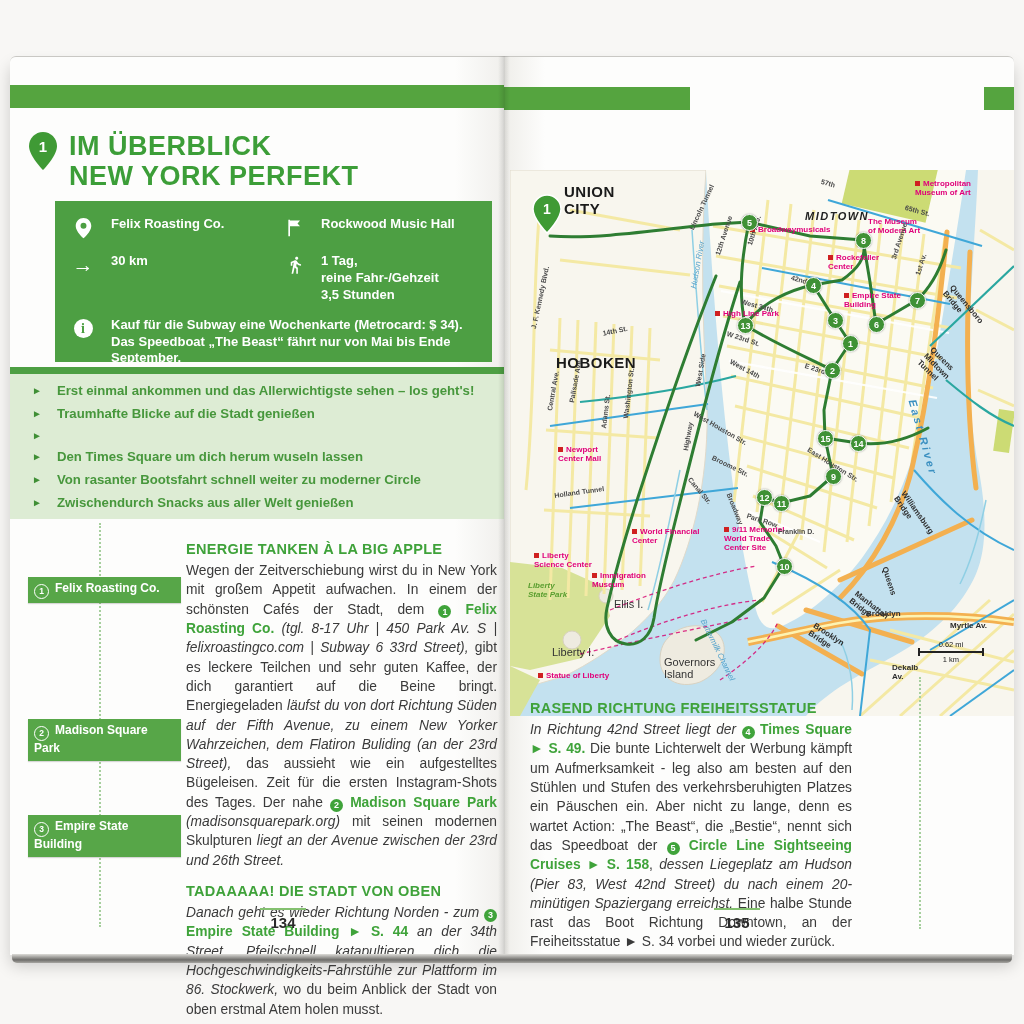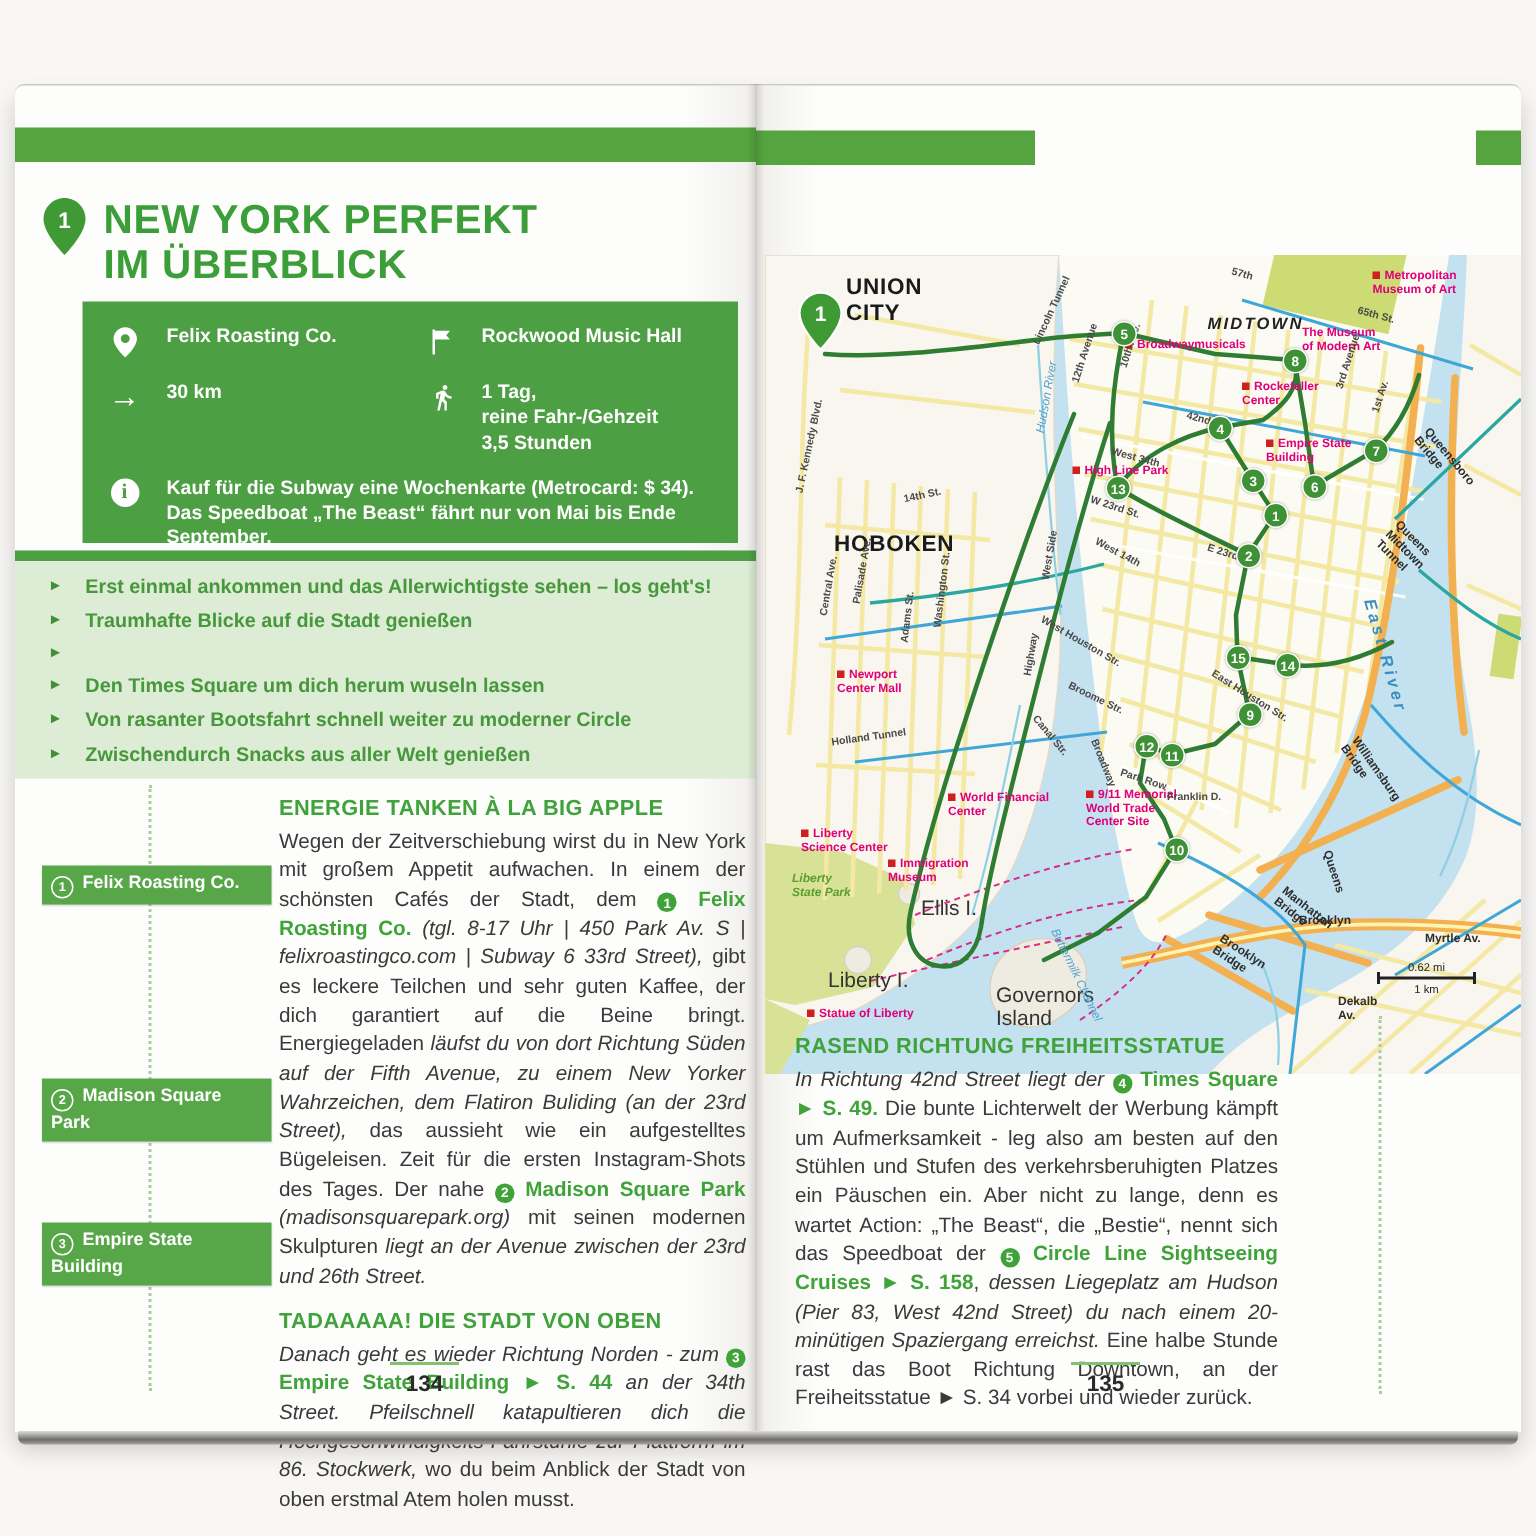--- a/index.html
+++ b/index.html
@@ -46,21 +46,21 @@
   .mlabels-right{left:341px;top:0;width:162px;height:100%;}
   .mlabel{position:absolute;left:0;width:100%;box-sizing:border-box;background:#57a648;color:#fff;
         font-weight:bold;font-size:12px;padding:4px 6px;line-height:1.3;box-shadow:0 1px 1px rgba(0,0,0,.15);}
   .mlabel-text{white-space:pre-line;}
   .ring{display:inline-flex;width:13px;height:13px;border:1.2px solid #fff;border-radius:50%;
         font-size:8.5px;align-items:center;justify-content:center;margin-right:6px;vertical-align:-2px;}
 
   .colL{position:absolute;left:176px;top:468px;width:311px;}
   .colR{position:absolute;left:26px;top:627px;width:322px;}
   .sec-h{font-size:14.5px;font-weight:800;color:#3fa23a;letter-spacing:.3px;margin:13px 0 4px 0;}
-  .sec-h:first-child{margin-top:6px;}
+  .sec-h:first-child{margin-top:16px;}
   .para{font-size:13.8px;line-height:1.4;text-align:justify;color:#3a3a3a;}
   .seg-i{font-style:italic;}
   .seg-g{color:#3fa33a;font-weight:bold;}
   .nbadge{display:inline-flex;width:13px;height:13px;border-radius:50%;background:#3fa33a;color:#fff;
         font-size:9px;font-weight:bold;align-items:center;justify-content:center;vertical-align:-1px;}
 
   .pnum{position:absolute;bottom:24px;width:60px;text-align:center;font-weight:bold;font-size:15px;color:#2a2a2a;}
   .pnum::before{content:'';display:block;width:46px;height:2.5px;background:#83c06f;margin:0 auto 4px auto;}
   .pnum-left{left:243px;}
   .pnum-right{left:203px;}
@@ -70,21 +70,21 @@
   .bar-sq{position:absolute;left:480px;top:30px;width:30px;height:23px;background:#55a43f;}
   .header-word{position:absolute;left:198px;top:27px;font-size:23px;font-weight:800;color:#42a238;letter-spacing:3px;}
 
   .map{position:absolute;left:6px;top:72px;width:504px;height:546px;overflow:hidden;background:#c3e1ef;margin-top:41px;}
   .map-layer{position:absolute;left:0;top:0;width:100%;height:100%;}
   .ml{position:absolute;white-space:pre-line;transform-origin:0 0;line-height:1.1;}
   .ml.city{font-size:15px;font-weight:bold;color:#1a1a1a;letter-spacing:.5px;}
   .ml.district{font-size:11px;font-weight:bold;font-style:italic;color:#222;letter-spacing:1.5px;}
   .ml.poi{font-size:8px;font-weight:bold;color:#e0007a;}
   .ml.green{font-size:8px;font-weight:bold;font-style:italic;color:#5a9e2f;}
-  .ml.place{font-size:14px;color:#333;}
+  .ml.place{font-size:11px;color:#333;}
   .ml.water{font-size:11px;font-weight:bold;font-style:italic;color:#3a8fc0;letter-spacing:2.5px;}
   .ml.water2{font-size:8px;font-style:italic;color:#55a3cc;}
   .ml.street{font-size:7px;color:#4a4a4a;font-weight:600;}
   .ml.hw{font-size:8px;color:#2e2e2e;font-weight:bold;}
   .ml.sq::before{content:'';display:inline-block;width:5px;height:5px;background:#cf2020;margin-right:3px;}
   .mk{position:absolute;width:15px;height:15px;margin-left:-8px;margin-top:-8px;border-radius:50%;
       background:#3f9135;border:1.5px solid #fff;color:#fff;font-size:9px;font-weight:bold;
       display:flex;align-items:center;justify-content:center;box-shadow:0 0 2px rgba(0,0,0,.35);}
   .start-pin{position:absolute;left:22px;top:24px;}
   .scalebar{position:absolute;left:408px;top:470px;width:66px;font-size:7.5px;color:#222;text-align:center;}
@@ -100,22 +100,22 @@
 
   <div class="page page-left">
     <div class="bar-left"></div>
 
     <div class="title-row">
       <svg width="30" height="40" viewBox="0 0 30 40">
         <path d="M15 1C7.3 1 1 7.3 1 15c0 10 14 24 14 24s14-14 14-24C29 7.3 22.7 1 15 1z" fill="#3f9a35"></path>
         <text x="15" y="21" text-anchor="middle" font-size="15" font-weight="bold" fill="#fff">1</text>
       </svg>
       <div class="title-text">
+        <div>IM ÜBERBLICK</div>
         <div>NEW YORK PERFEKT</div>
-        <div>IM ÜBERBLICK</div>
       </div>
     </div>
 
     <div class="infobox">
       <div class="ib-icon">
         <svg width="17" height="22" viewBox="0 0 24 30">
             <path d="M12 1C5.9 1 1 5.9 1 12c0 8 11 17.5 11 17.5S23 20 23 12C23 5.9 18.1 1 12 1zm0 15a4.2 4.2 0 1 1 0-8.4 4.2 4.2 0 0 1 0 8.4z" fill="#fff"></path>
           </svg>
       </div>
       <div class="cell">Felix Roasting Co.</div>

